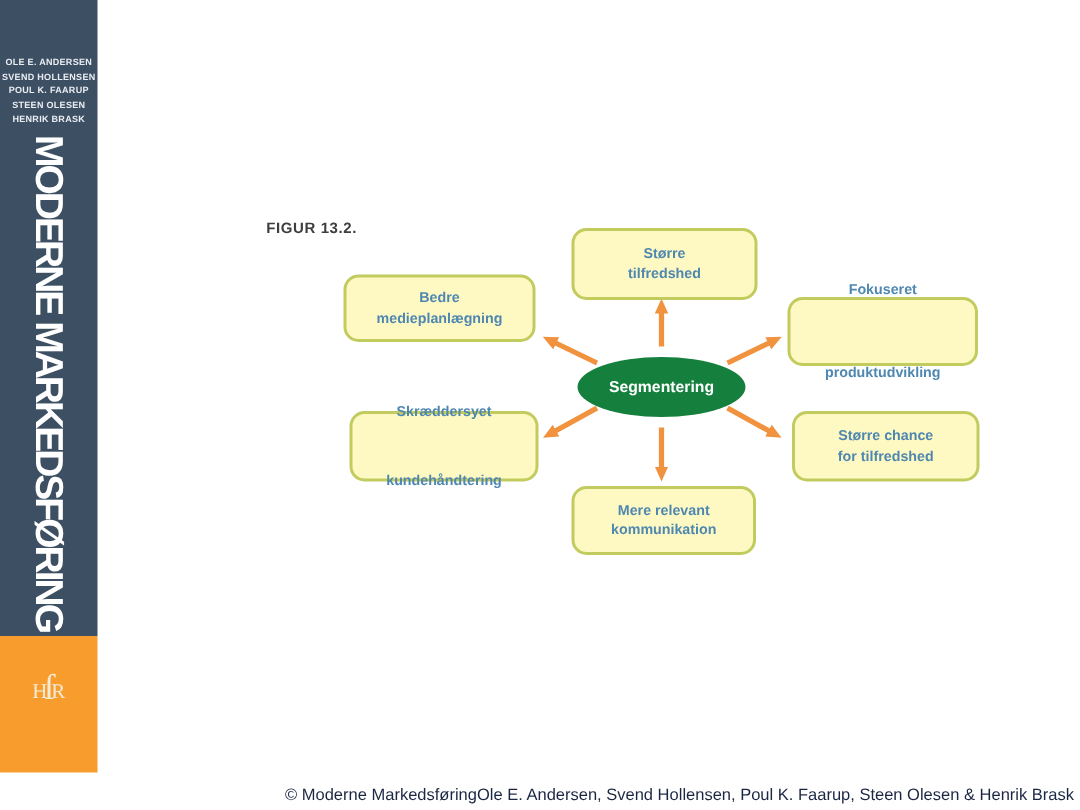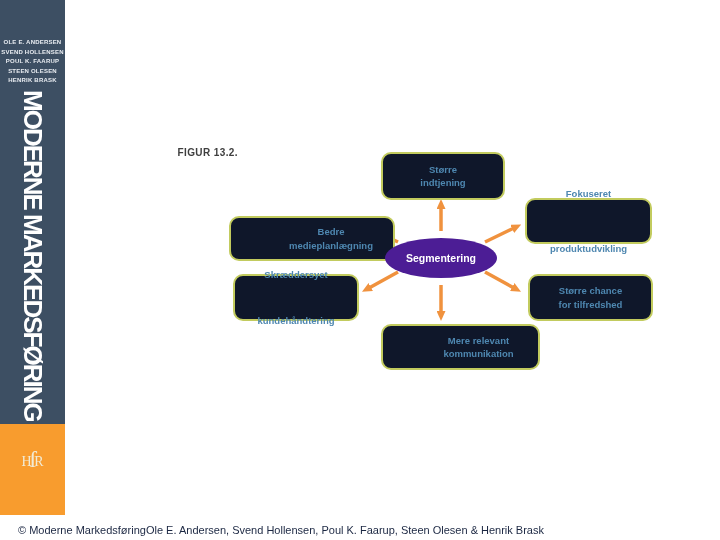--- a/index.html
+++ b/index.html
@@ -25,36 +25,36 @@
   .hr-logo .g3{font-size:14px;}
 
   
   .fig-caption{position:absolute;left:120px;top:147px;width:118px;}
   .fig-label{font-size:10px;font-weight:bold;color:#3E3E3E;letter-spacing:.4px;text-align:right;}
   .fig-italic{font-family:"Liberation Serif",serif;font-style:italic;font-size:11px;
               color:#4A4A4A;line-height:15px;margin-top:7px;}
 
   
   .arrows{position:absolute;left:0;top:0;width:720px;height:540px;pointer-events:none;}
-  .box{position:absolute;border:2px solid #C2CB5E;border-radius:10px;background:#0f172a;
+  .box{position:absolute;border:2px solid #C2CB5E;border-radius:10px;background:#fef9c3;
        color:#4E87B0;font-weight:bold;font-size:9.5px;line-height:1.4;
        display:flex;flex-direction:column;align-items:center;justify-content:center;text-align:center;}
   .box-top{left:381px;top:152px;width:120px;height:44px;}
-  .box-ul{left:229px;top:216px;width:124px;height:41px;padding-left:38px;}
+  .box-ul{left:229px;top:183px;width:124px;height:41px;}
   .box-ur{left:525px;top:198px;width:123px;height:42px;gap:41px;}
   .box-ll{left:233px;top:274px;width:122px;height:43px;gap:32px;}
   .box-lr{left:528px;top:274px;width:121px;height:43px;align-items:center;}
-  .box-bottom{left:381px;top:324px;width:119px;height:42px;padding-left:36px;}
+  .box-bottom{left:381px;top:324px;width:119px;height:42px;}
   .ellipse{position:absolute;left:385px;top:238px;width:112px;height:40px;border-radius:50%;
-           background:#4c1d95;color:#FFFFFF;font-weight:bold;font-size:10.5px;
+           background:#15803d;color:#FFFFFF;font-weight:bold;font-size:10.5px;
            display:flex;align-items:center;justify-content:center;}
 
   
   .footer{position:absolute;left:0;right:0;top:519px;height:21px;display:flex;align-items:center;
-          justify-content:flex-start;padding:0 18px;font-size:11px;color:#1B2742;}
+          justify-content:flex-end;padding:0 4px;font-size:11px;color:#1B2742;}
 </style>
 </head>
 <body>
 
 <div class="slide">
 
   <div class="cover">
     <div class="authors">
       <div>OLE E. ANDERSEN</div>
       <div>SVEND HOLLENSEN</div>
@@ -88,21 +88,21 @@
     <line x1="441" y1="231" x2="441" y2="207" stroke="#F0923E" stroke-width="3.5" marker-end="url(#ah)"></line>
     <line x1="441" y1="285" x2="441" y2="313" stroke="#F0923E" stroke-width="3.5" marker-end="url(#ah)"></line>
     <line x1="398" y1="242" x2="369" y2="228" stroke="#F0923E" stroke-width="3.5" marker-end="url(#ah)"></line>
     <line x1="485" y1="242" x2="514" y2="228" stroke="#F0923E" stroke-width="3.5" marker-end="url(#ah)"></line>
     <line x1="398" y1="272" x2="369" y2="288" stroke="#F0923E" stroke-width="3.5" marker-end="url(#ah)"></line>
     <line x1="485" y1="272" x2="514" y2="288" stroke="#F0923E" stroke-width="3.5" marker-end="url(#ah)"></line>
   </svg>
 
   <div class="box box-top">
     <div>Større</div>
-    <div>indtjening</div>
+    <div>tilfredshed</div>
   </div>
   <div class="box box-ul">
     <div>Bedre</div>
     <div>medieplanlægning</div>
   </div>
   <div class="box box-ur">
     <div>Fokuseret</div>
     <div>produktudvikling</div>
   </div>
   <div class="box box-ll">

